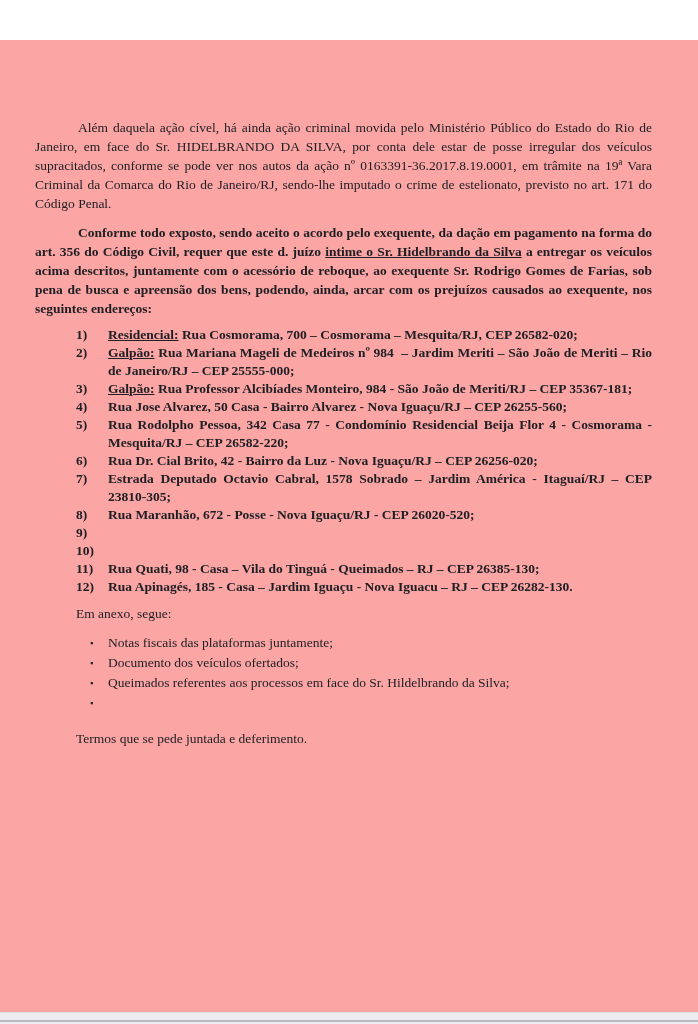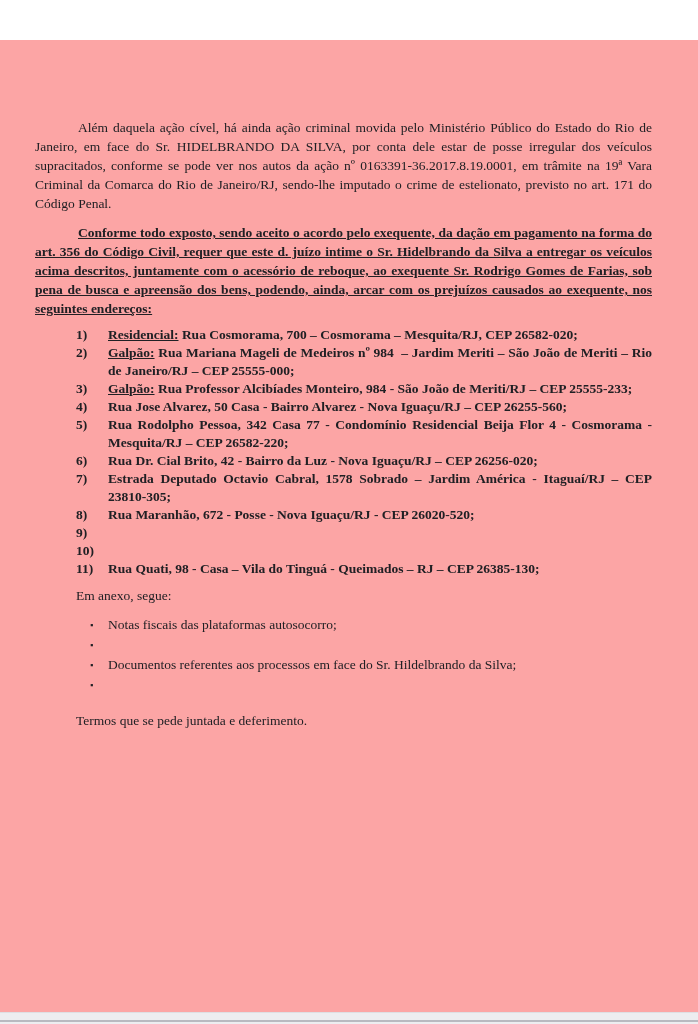--- a/index.html
+++ b/index.html
@@ -25,21 +25,20 @@
     margin-top: 40px;
   }
   .para {
     margin: 0;
     text-align: justify;
     text-indent: 43px;
   }
   .para.bold-para {
     font-weight: bold;
     margin-top: 10px;
-    text-decoration: underline;
   }
   .underline { text-decoration: underline; }
   .addr-list {
     list-style: none;
     margin: 8px 0 0 0;
     padding: 0;
     font-weight: bold;
     line-height: 18px;
   }
   .addr-item { display: flex; }
@@ -99,21 +98,21 @@
     <li class="addr-item">
       <span class="addr-num">1)</span>
       <span class="addr-text"><span class="underline">Residencial:</span><span> Rua Cosmorama, 700 – Cosmorama – Mesquita/RJ, CEP 26582-020;</span></span>
     </li>
     <li class="addr-item">
       <span class="addr-num">2)</span>
       <span class="addr-text"><span class="underline">Galpão:</span><span> Rua Mariana Mageli de Medeiros nº 984&nbsp;&nbsp;– Jardim Meriti – São João de Meriti – Rio de Janeiro/RJ – CEP 25555-000;</span></span>
     </li>
     <li class="addr-item">
       <span class="addr-num">3)</span>
-      <span class="addr-text"><span class="underline">Galpão:</span><span> Rua Professor Alcibíades Monteiro, 984 - São João de Meriti/RJ – CEP 25555-233;</span></span>
+      <span class="addr-text"><span class="underline">Galpão:</span><span> Rua Professor Alcibíades Monteiro, 984 - São João de Meriti/RJ – CEP 35367-181;</span></span>
     </li>
     <li class="addr-item">
       <span class="addr-num">4)</span>
       <span class="addr-text"><span>Rua Jose Alvarez, 50 Casa - Bairro Alvarez - Nova Iguaçu/RJ – CEP 26255-560;</span></span>
     </li>
     <li class="addr-item">
       <span class="addr-num">5)</span>
       <span class="addr-text"><span>Rua Rodolpho Pessoa, 342 Casa 77 - Condomínio Residencial Beija Flor 4 - Cosmorama - Mesquita/RJ – CEP 26582-220;</span></span>
     </li>
     <li class="addr-item">
@@ -131,35 +130,40 @@
     <li class="addr-item">
       <span class="addr-num">9)</span>
     </li>
     <li class="addr-item">
       <span class="addr-num">10)</span>
     </li>
     <li class="addr-item">
       <span class="addr-num">11)</span>
       <span class="addr-text"><span>Rua Quati, 98 - Casa – Vila do Tinguá - Queimados – RJ – CEP 26385-130;</span></span>
     </li>
+    <li class="addr-item">
+      <span class="addr-num">12)</span>
+      <span class="addr-text"><span>Rua Apinagés, 185 - Casa – Jardim Iguaçu - Nova Iguacu – RJ – CEP 26282-130.</span></span>
+    </li>
   </ol>
 
   <p class="annex-intro">Em anexo, segue:</p>
 
   <ul class="annex-list">
     <li class="annex-item">
       <span class="bullet">▪</span>
-      <span>Notas fiscais das plataformas autosocorro;</span>
+      <span>Notas fiscais das plataformas juntamente;</span>
     </li>
     <li class="annex-item">
       <span class="bullet">▪</span>
+      <span>Documento dos veículos ofertados;</span>
     </li>
     <li class="annex-item">
       <span class="bullet">▪</span>
-      <span>Documentos referentes aos processos em face do Sr. Hildelbrando da Silva;</span>
+      <span>Queimados referentes aos processos em face do Sr. Hildelbrando da Silva;</span>
     </li>
     <li class="annex-item">
       <span class="bullet">▪</span>
     </li>
   </ul>
 
   <p class="closing">Termos que se pede juntada e deferimento.</p>
 
 </div>
 

